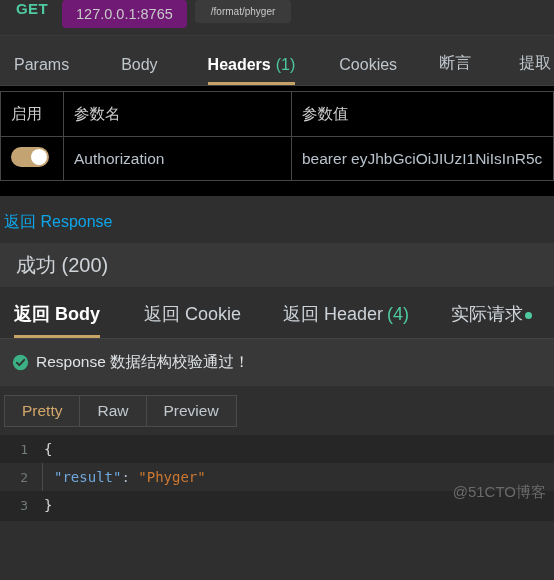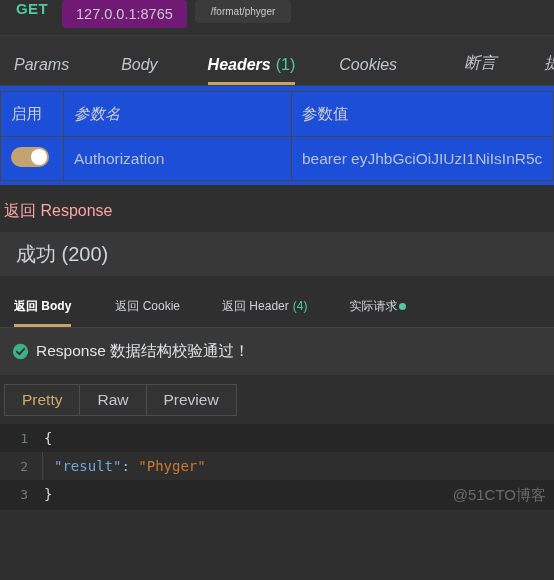--- a/index.html
+++ b/index.html
@@ -56,73 +56,73 @@
   }
   .rtab {
     font-size: 16px;
     color: #bfc6cc;
     padding: 0 0 11px 0;
     margin: 0 0 0 0;
     white-space: nowrap;
     position: relative;
     flex: none;
   }
-  .rtab .lbl { display: inline-block; font-style: italic; }
+  .rtab .lbl { display: inline-block; }
   .rtab .cnt { color: #4ec9a0; margin-left: 5px; }
   .rtab.active .lbl { color: #ffffff; font-weight: bold; }
   .rtab.active::after {
     content: "";
     position: absolute;
     left: 0; right: 0; bottom: 0;
     height: 3px;
     background: #c7a368;
   }
 
   
-  .ptable-wrap { background: #1d4ed8; padding: 5px 0 4px 0; }
+  .ptable-wrap { background: #000000; padding: 5px 0 15px 0; }
   table.ptable {
     width: 100%;
     border-collapse: collapse;
     table-layout: fixed;
   }
   table.ptable th, table.ptable td {
     border: 1px solid #464646;
     border-left: none;
     text-align: left;
     font-weight: normal;
     color: #cfcfcf;
     font-size: 15.5px;
     padding: 9px 10px;
     overflow: hidden;
     white-space: nowrap;
   }
   table.ptable th:first-child, table.ptable td:first-child { border-left: 1px solid #464646; }
   table.ptable th { height: 45px; }
   table.ptable td { height: 44px; color: #b8c2cc; }
   .col-en { width: 63px; }
-  .col-nm { width: 228px; font-style: italic; }
+  .col-nm { width: 228px; }
   .toggle {
     width: 38px; height: 20px;
     border-radius: 10px;
     background: #c4a373;
     position: relative;
     display: inline-block;
     cursor: pointer;
   }
   .toggle .knob {
     position: absolute;
     top: 2px; right: 2px;
     width: 16px; height: 16px;
     border-radius: 50%;
     background: #ffffff;
   }
 
   
   .resp-title {
-    color: #fca5a5;
+    color: #0ea5e9;
     font-size: 16px;
     padding: 16px 4px 10px 4px;
   }
   .status-bar {
     background: #383838;
     height: 44px;
     display: flex;
     align-items: center;
     padding: 0 16px;
     color: #cfd4da;
@@ -133,21 +133,21 @@
   .resp-tabs {
     height: 52px;
     display: flex;
     align-items: flex-end;
     border-bottom: 1px solid #434343;
     background: #2f2f2f;
     position: relative;
     overflow: hidden;
   }
   .stab {
-    font-size: 12px;
+    font-size: 18px;
     color: #cdd3d9;
     padding: 0 0 12px 0;
     white-space: nowrap;
     position: relative;
     flex: none;
   }
   .stab .cnt { color: #4ec9a0; margin-left: 4px; }
   .stab.active { color: #ffffff; font-weight: bold; }
   .stab.active::after {
     content: "";
@@ -234,21 +234,21 @@
     border-left: 1px solid #4a4a4a;
     height: 28px;
   }
   .ctext { white-space: pre; padding-left: 2px; }
   .c-punc { color: #a9b7c6; }
   .c-key { color: #6fa8dc; }
   .c-str { color: #cc7832; }
   .c-brace { color: #d8d8d8; }
   .watermark {
     position: absolute;
-    right: 8px; bottom: 5px;
+    right: 8px; bottom: 19px;
     color: #6a6a6a;
     font-size: 15px;
     font-family: "Liberation Sans", sans-serif;
   }
 </style>
 </head>
 <body>
 
 <div class="urlbar">
   <div class="method">GET</div>
@@ -262,21 +262,21 @@
   </div>
   <div class="rtab" style="margin-left:52px">
     <span class="lbl">Body</span>
   </div>
   <div class="rtab active" style="margin-left:50px">
     <span class="lbl">Headers</span><span class="cnt">(1)</span>
   </div>
   <div class="rtab" style="margin-left:44px">
     <span class="lbl">Cookies</span>
   </div>
-  <div class="rtab" style="margin-left:67px">
+  <div class="rtab" style="margin-left:42px">
     <span class="lbl">断言</span>
   </div>
   <div class="rtab" style="margin-left:48px">
     <span class="lbl">提取</span>
   </div>
 </div>
 
 <div class="ptable-wrap">
   <table class="ptable">
     <thead>

